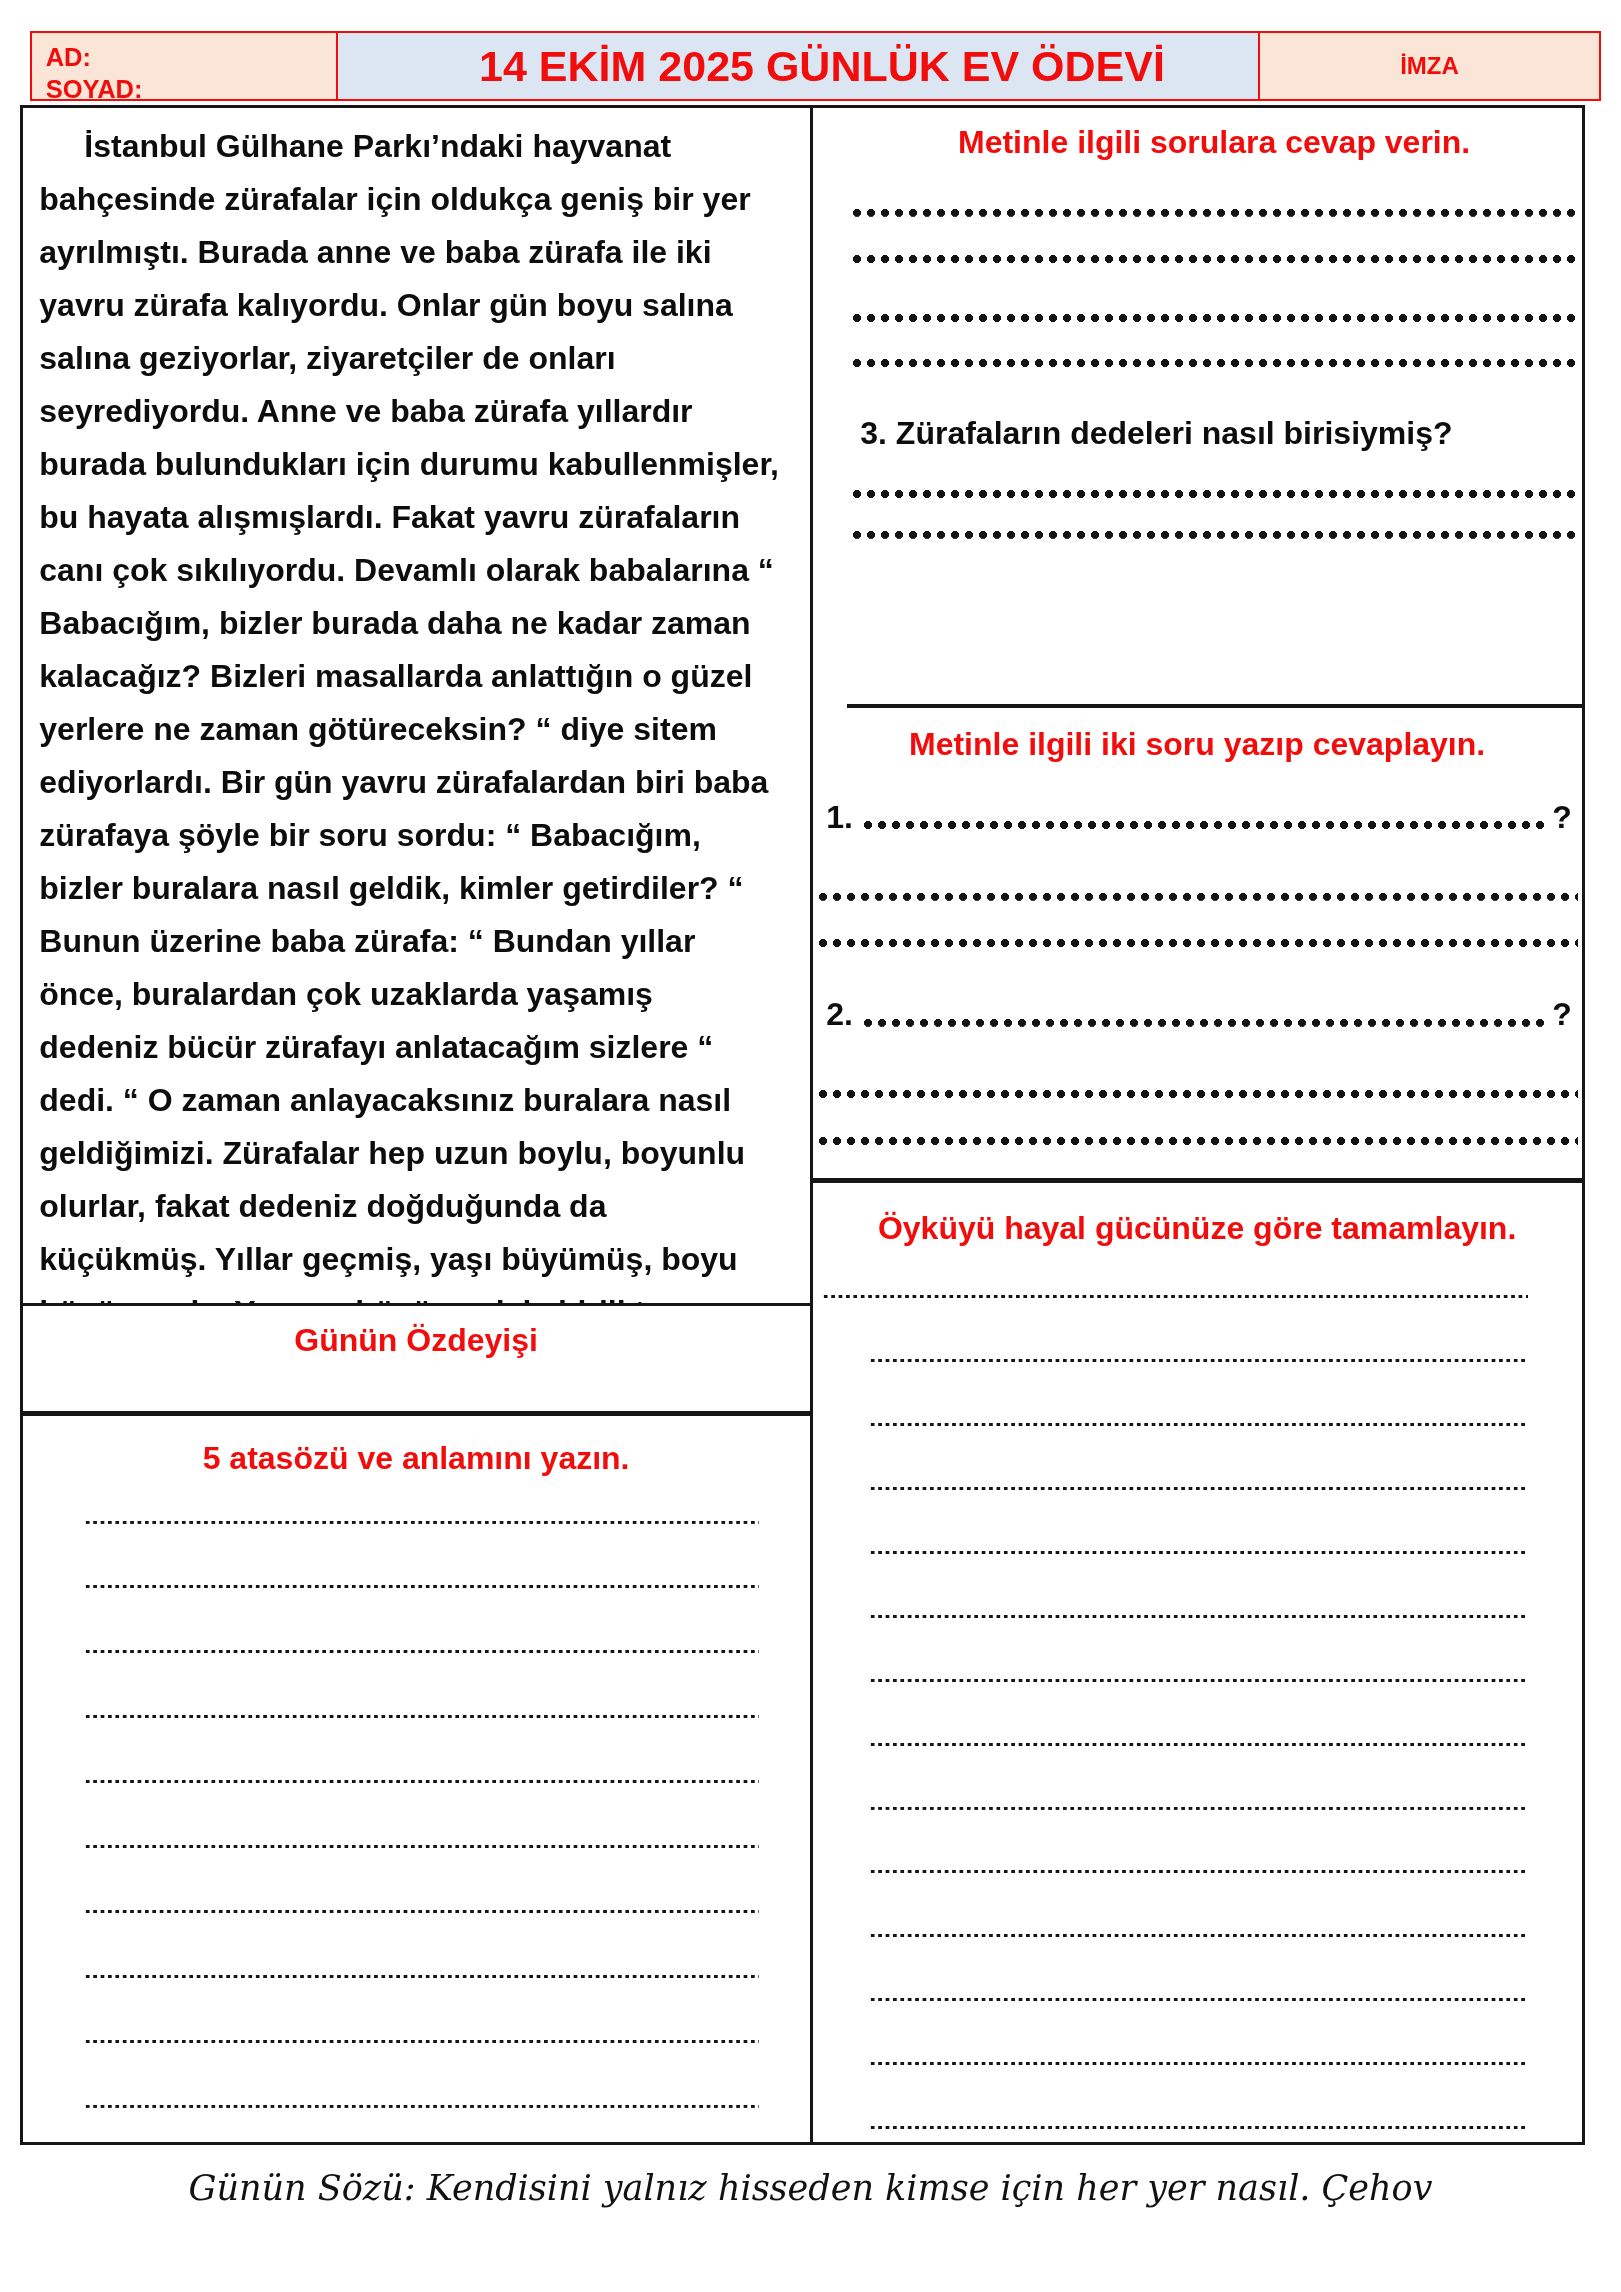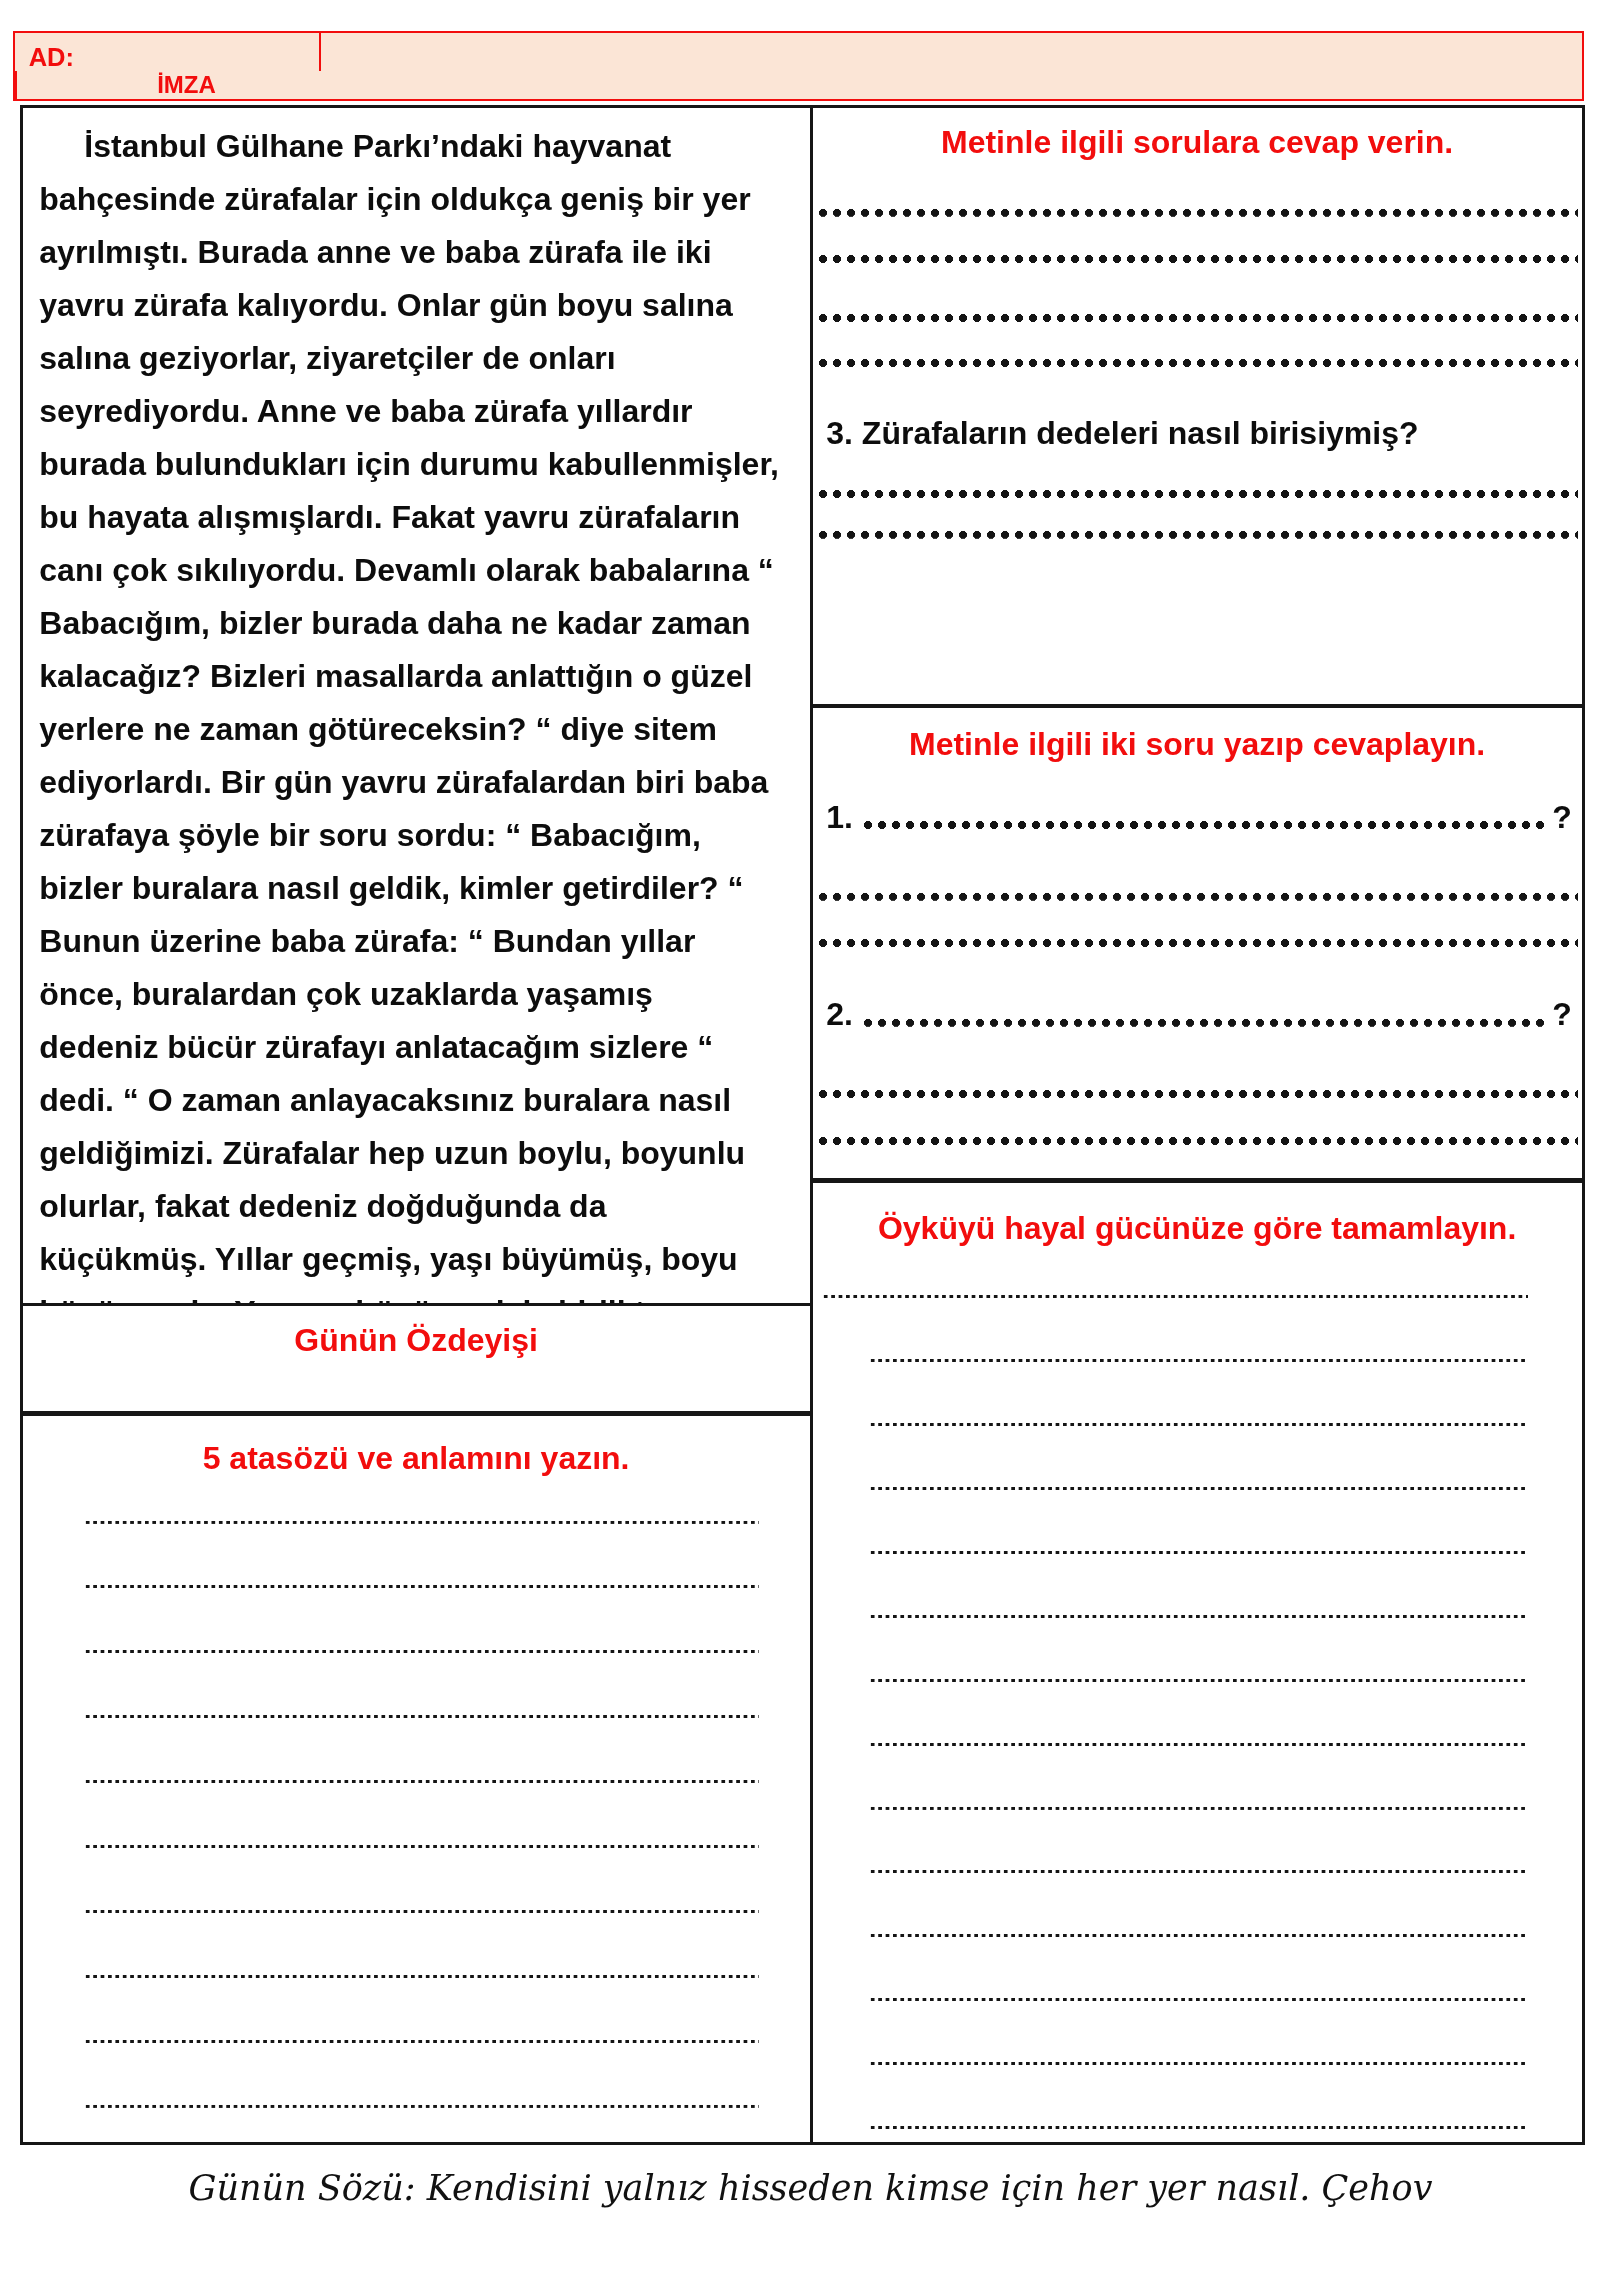--- a/index.html
+++ b/index.html
@@ -2,22 +2,22 @@
 <html><head>
 <meta charset="utf-8">
 <style>
   html,body{margin:0;padding:0;}
   body{
     width:1621px;height:2293px;background:#ffffff;position:relative;
     font-family:"Liberation Sans", sans-serif;color:#161616;
   }
   
   .header{
-    position:absolute;left:13px;top:31px;width:1571px;height:70px;
-    display:flex;border:2.9px solid #f20d0d;box-sizing:border-box;background:#fbe5d6;flex-direction:column;
+    position:absolute;left:30px;top:31px;width:1571px;height:70px;
+    display:flex;border:2.9px solid #f20d0d;box-sizing:border-box;background:#fbe5d6;
   }
   .h-left{
     width:306px;box-sizing:border-box;border-right:2.9px solid #f20d0d;
     background:#fbe5d6;color:#f20d0d;font-weight:bold;font-size:25.5px;line-height:32px;
     padding:7.8px 0 0 13.7px;overflow:hidden;
   }
   .h-title{
     flex:1;background:#dbe6f2;display:flex;align-items:center;justify-content:center;
     color:#f20d0d;font-weight:bold;font-size:43px;letter-spacing:0px;white-space:nowrap;overflow:hidden;padding-left:48px;
   }
@@ -43,21 +43,21 @@
   .quote-box{
     height:113px;box-sizing:border-box;overflow:hidden;
     border-top:3.9px solid #161616;border-bottom:5.9px solid #161616;
     text-align:center;padding-top:15.7px;
   }
   .red-heading{color:#f20d0d;font-weight:bold;font-size:32px;line-height:37px;text-align:center;}
   .proverbs{flex:1;box-sizing:border-box;overflow:hidden;padding-top:23.5px;}
   .proverbs .red-heading{margin-bottom:43px;}
   .proverbs .dots-sm{margin:0 51px 60px 61px;}
 
-  .sec1{height:600px;box-sizing:border-box;border-bottom:4.9px solid #161616;overflow:hidden;padding-top:15.7px;}
+  .sec1{height:600px;box-sizing:border-box;border-bottom:4.9px solid #161616;overflow:hidden;padding-top:15.7px;margin-left:34px;}
   .sec2{height:475px;box-sizing:border-box;border-bottom:5.9px solid #161616;overflow:hidden;padding-top:17.6px;}
   .sec3{flex:1;box-sizing:border-box;overflow:hidden;padding-top:27.4px;}
 
   .question{font-size:32px;font-weight:bold;color:#0d0d0d;line-height:37px;margin:0 9.8px 0 13.7px;}
   .q1{margin-top:39px;}
   .q2{margin-top:49px;}
   .q3{margin-top:47px;}
 
   
   .dots-lg{

